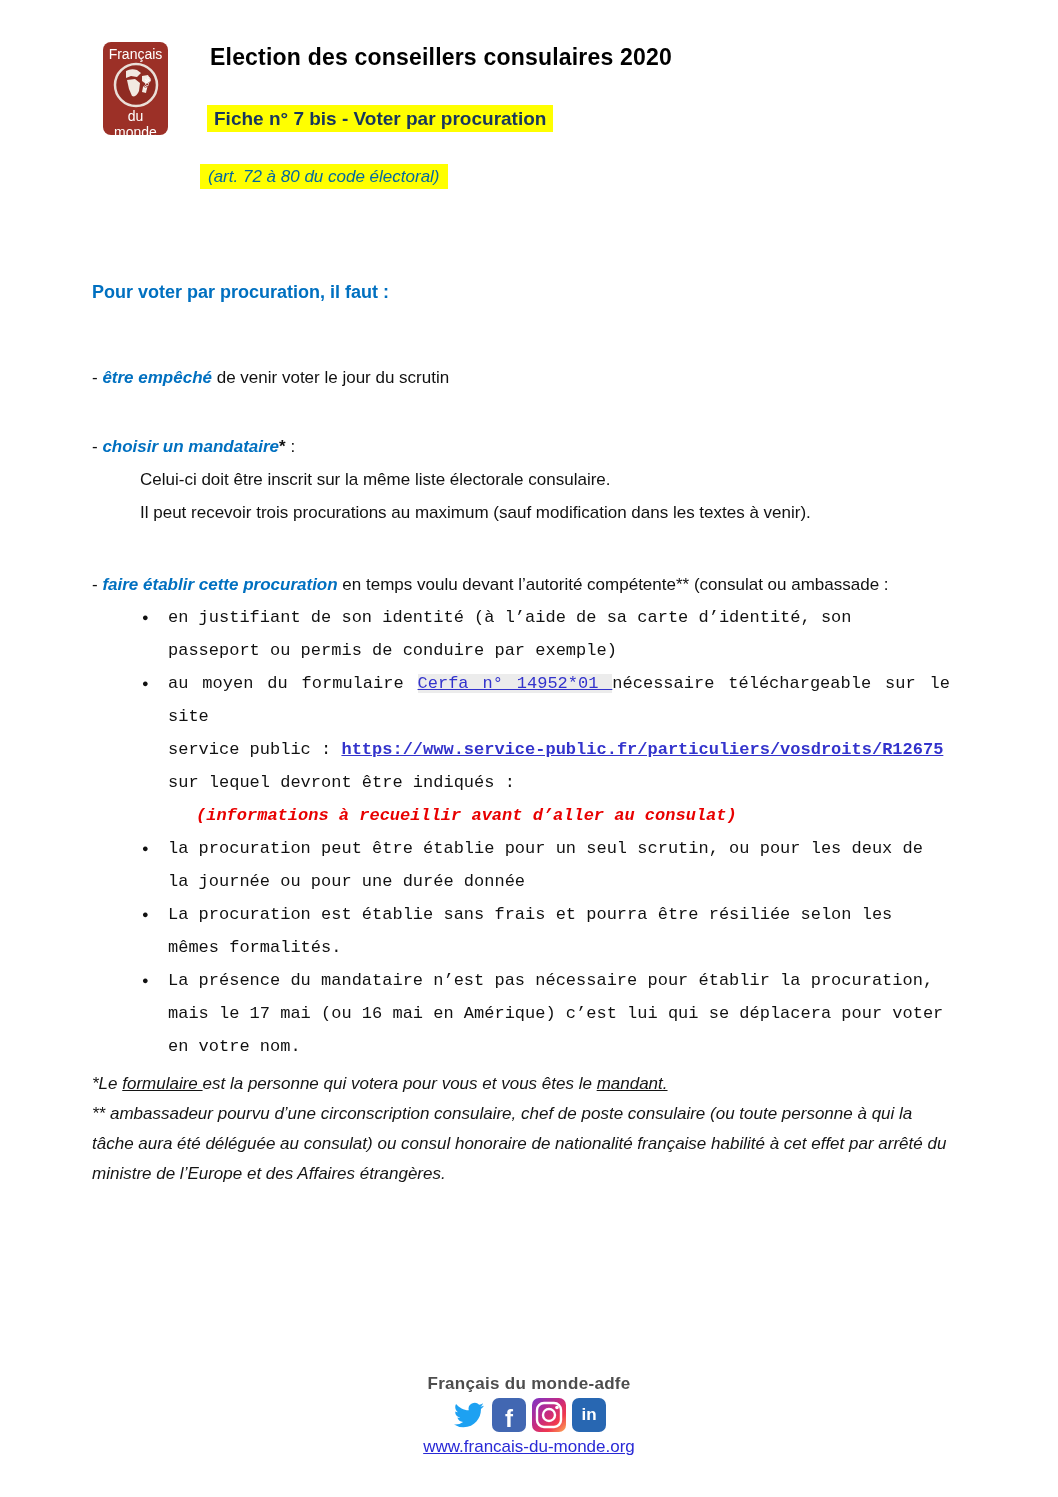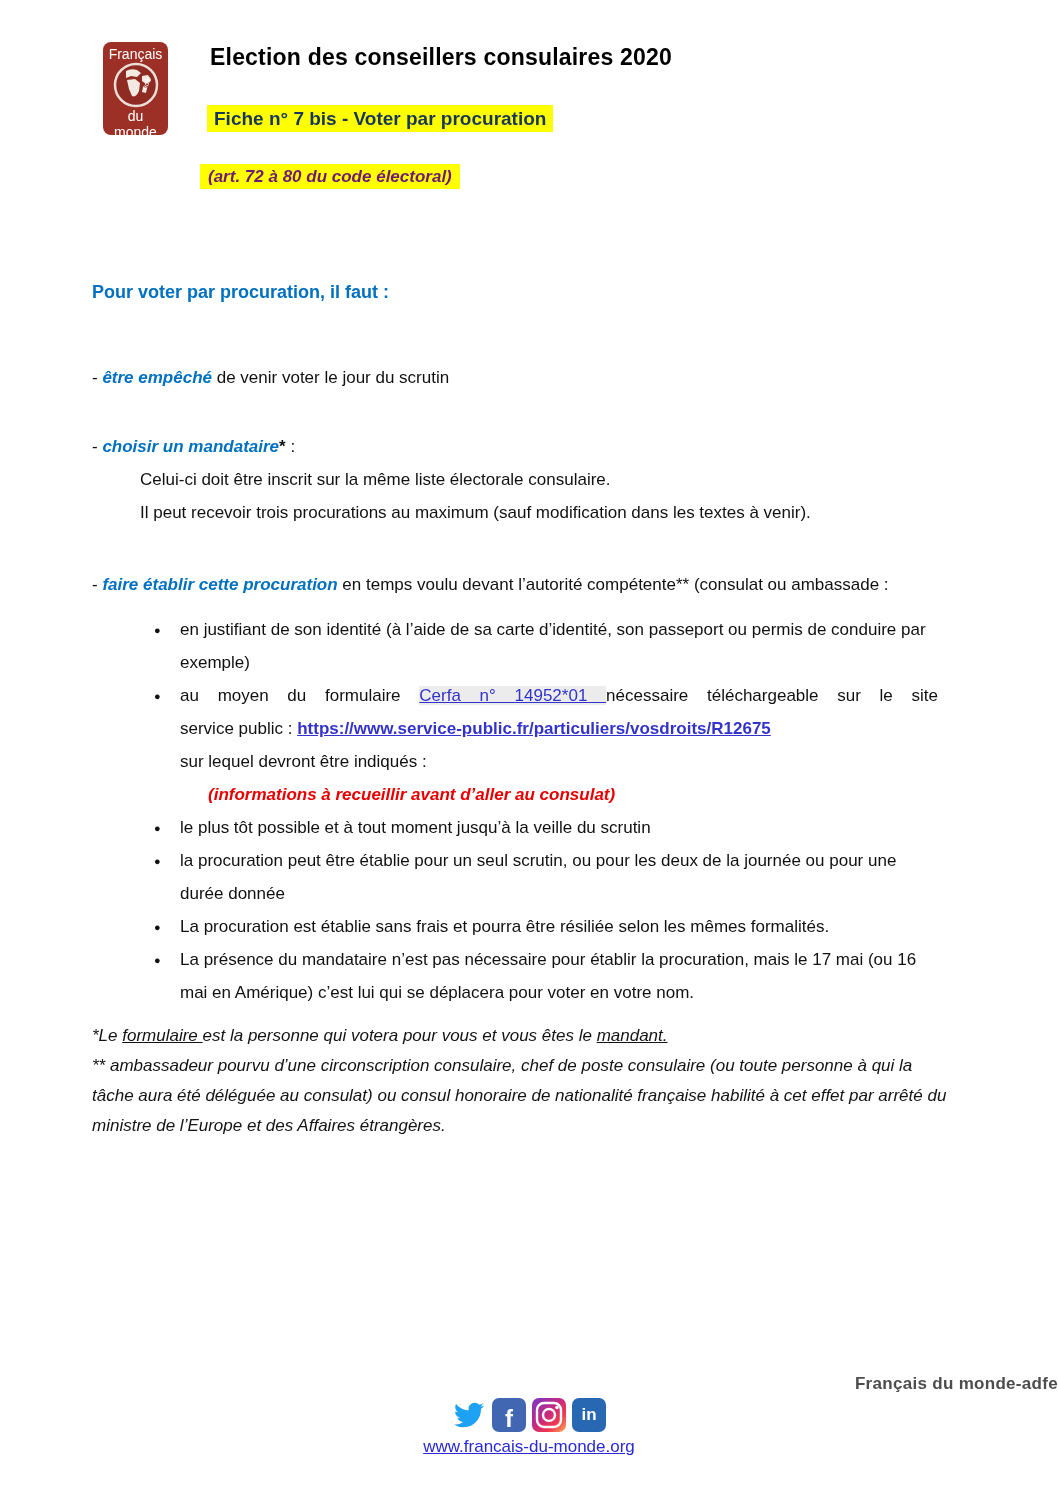--- a/index.html
+++ b/index.html
@@ -19,50 +19,50 @@
   .page-title {
     position:absolute; left:210px; top:44px; font-size:23px; font-weight:bold;
     color:#000000; letter-spacing:0.2px;
   }
   .subtitle-line { position:absolute; left:207px; top:108px; }
   .subtitle-line mark {
     background:#FFFF00; color:#17365D; font-size:19px; font-weight:bold; padding:3px 7px;
   }
   .art-line { position:absolute; left:200px; top:167px; }
   .art-line mark {
-    background:#FFFF00; color:#701a75; font-size:17px; font-style:italic; font-weight:700; padding:3px 8px;
+    background:#FFFF00; color:#0369a1; font-size:17px; font-style:italic; font-weight:400; padding:3px 8px;
   }
   
   .content {
     position:absolute; top:276px; left:92px; width:858px;
     font-size:17px; line-height:33px; color:#111111;
   }
   .intro-heading { color:#0070C0; font-weight:bold; font-size:18px; }
   .blue-em { color:#0070C0; font-weight:bold; font-style:italic; }
   .item-empeche { margin-top:52px; }
   .item-mandataire { margin-top:36px; }
   .sub-ind { padding-left:48px; }
   .item-procuration { margin-top:39px; padding-left:48px; text-indent:-48px; }
-  ul.bullets { list-style:none; padding-left:50px; margin:12px; }
+  ul.bullets { list-style:none; padding-left:50px; margin:0;font-family:Liberation Mono, monospace; }
   ul.bullets > li { position:relative; padding-left:26px; }
   ul.bullets > li::before {
     content:"●"; position:absolute; left:0; top:1px; font-size:11px; color:#111111;
   }
   .jline { text-align:justify; text-align-last:justify; }
   a.doclink { color:#3333CC; text-decoration:underline; cursor:pointer; }
   a.doclink.cerfa { background:#ECECEC; }
   a.doclink.bold { font-weight:bold; }
   .red-note { color:#E80000; font-weight:bold; font-style:italic; padding-left:28px; }
   .bold-black { font-weight:bold; }
   .footnotes { margin-top:6px; font-style:italic; font-size:17px; line-height:30px; color:#141414; }
   .footnotes .u { text-decoration:underline; }
   .footnotes .note2 { margin-top:0; }
   
   .footer { position:absolute; left:0; top:1374px; width:1058px; text-align:center; }
-  .footer .org { font-size:17px; font-weight:bold; color:#4D4D4D; letter-spacing:0.3px;text-align:right; }
+  .footer .org { font-size:17px; font-weight:bold; color:#4D4D4D; letter-spacing:0.3px; }
   .social-row { margin-top:3px; display:flex; justify-content:center; align-items:center; gap:6px; height:36px; }
   .sicon {
     width:34px; height:34px; border-radius:7px; display:inline-flex;
     align-items:center; justify-content:center; cursor:pointer; text-decoration:none;
   }
   .sicon.tw { background:transparent; border-radius:0; }
   .sicon.fb { background:#4267B2; color:#fff; font-weight:bold; font-size:24px; line-height:1; padding-top:8px; }
   .sicon.ig { background:linear-gradient(135deg,#7b35c9 0%,#c62a81 45%,#f0384e 72%,#fdae57 100%); }
   .sicon.li { background:#2867B2; color:#fff; font-weight:bold; font-size:17px; }
   .footer .site { margin-top:4px; }
@@ -114,21 +114,20 @@
     <ul class="bullets">
       <li>en justifiant de son identité (à l’aide de sa carte d’identité, son passeport ou permis de conduire par exemple)</li>
       <li>
         <div class="jline"><span>au moyen du formulaire </span><a class="doclink cerfa">Cerfa n° 14952*01 </a><span>nécessaire téléchargeable sur le site</span></div>
         <div><span>service public : </span><a class="doclink bold">https://www.service-public.fr/particuliers/vosdroits/R12675</a></div>
         <div>sur lequel devront être indiqués :</div>
         <div class="red-note">
           <div>(informations à recueillir avant d’aller au consulat)</div>
         </div>
       </li>
-      <li>le plus tôt possible et à tout moment jusqu’à la veille du scrutin</li>
       <li>la procuration peut être établie pour un seul scrutin, ou pour les deux de la journée ou pour une durée donnée</li>
       <li>La procuration est établie sans frais et pourra être résiliée selon les mêmes formalités.</li>
       <li>La présence du mandataire n’est pas nécessaire pour établir la procuration, mais le 17 mai (ou 16 mai en Amérique) c’est lui qui se déplacera pour voter en votre nom.</li>
     </ul>
 
     <div class="footnotes">
       <div><span>*Le </span><span class="u">formulaire </span><span>est la personne qui votera pour vous et vous êtes le </span><span class="u">mandant.</span></div>
       <div class="note2">** ambassadeur pourvu d’une circonscription consulaire, chef de poste consulaire (ou toute personne à qui la tâche aura été déléguée au consulat) ou consul honoraire de nationalité française habilité à cet effet par arrêté du ministre de l’Europe et des Affaires étrangères.</div>
     </div>
   </div>

